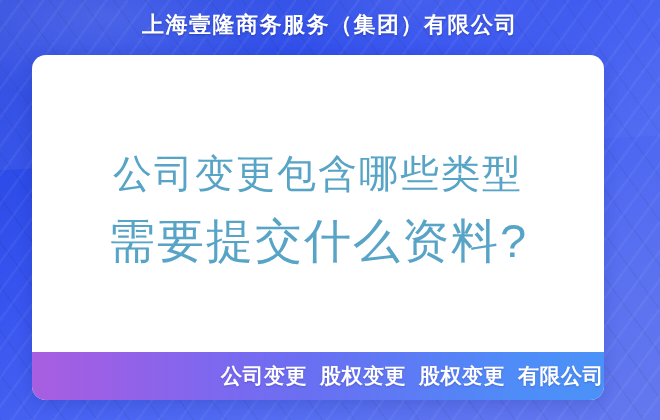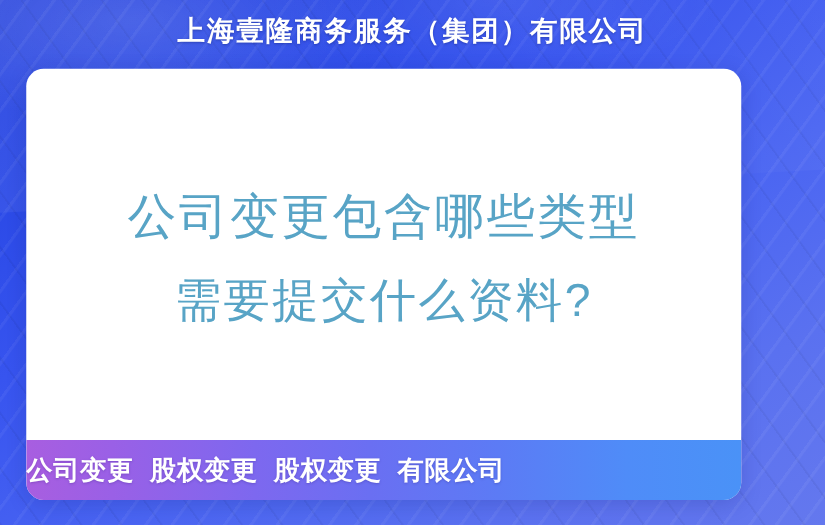--- a/index.html
+++ b/index.html
@@ -77,21 +77,21 @@
     font-weight: bold;
     letter-spacing: 1.5px;
     line-height: 30px;
     text-shadow: 0 1px 2px rgba(10,20,90,0.35);
     white-space: nowrap;
   }
 
   
   .card {
     position: absolute;
-    left: 21px;
+    left: 32px;
     top: 55px;
     width: 572px;
     height: 345px;
     background: #ffffff;
     border-radius: 14px;
     box-shadow: 0 4px 16px rgba(18,30,110,0.18);
     overflow: hidden;
     z-index: 4;
   }
 
@@ -113,37 +113,37 @@
     font-size: 39px;
     font-weight: normal;
     letter-spacing: 2px;
     line-height: 74px;
     white-space: nowrap;
   }
 
   .headline-line-2 {
     text-align: center;
     color: #58a4c6;
-    font-size: 37px;
+    font-size: 47px;
     font-weight: normal;
     letter-spacing: 2px;
     line-height: 60px;
     white-space: nowrap;
   }
 
   
   .tag-bar {
     position: absolute;
     left: 0;
     right: 0;
     bottom: 0;
     height: 48px;
     display: flex;
     align-items: center;
-    justify-content: flex-start;
+    justify-content: flex-end;
     background: linear-gradient(90deg,
       #a85ee0 0%,
       #9a60e6 12%,
       #7d68ef 32%,
       #6a6ff2 48%,
       #5c7bf5 66%,
       #4f8cf8 84%,
       #4a92f7 100%);
   }
 

